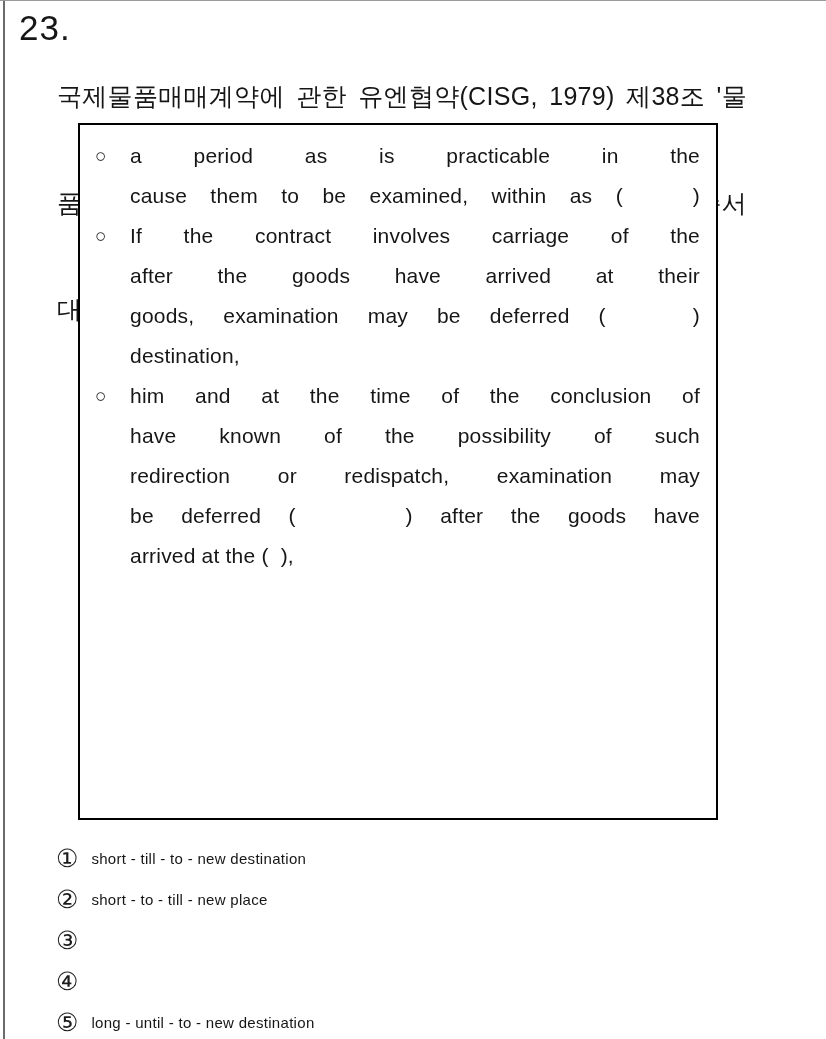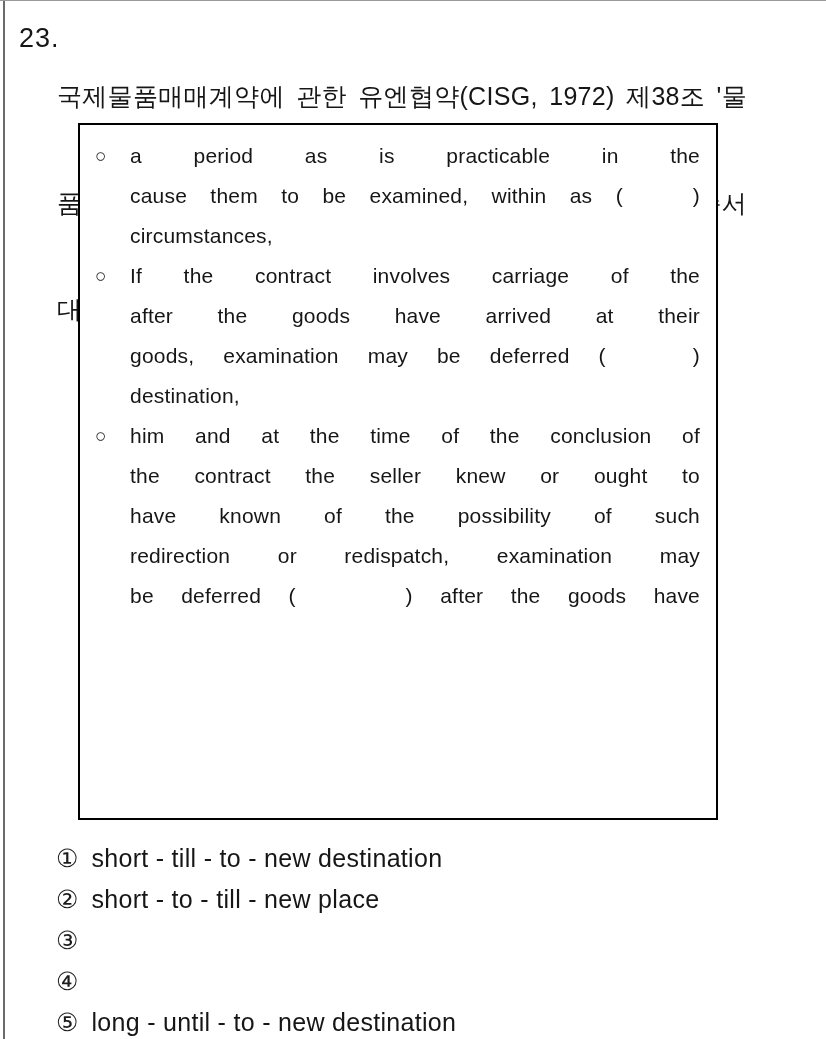--- a/index.html
+++ b/index.html
@@ -5,21 +5,21 @@
   html, body { margin:0; padding:0; background:#fff; }
   .page {
     position:relative; width:826px; height:1039px; background:#ffffff;
     font-family:"Liberation Sans", sans-serif; color:#161616; overflow:hidden;
   }
   .rule-left { position:absolute; left:3px; top:0; width:2px; height:1039px; background:#6b6b6b; }
   .rule-top  { position:absolute; left:0; top:0; width:826px; height:1px; background:#9a9a9a; }
 
   
   .qnum {
-    position:absolute; left:19px; top:23px; font-size:27px; letter-spacing:1px;
+    position:absolute; left:19px; top:8px; font-size:35px; letter-spacing:1px;
   }
   .qtext {
     position:absolute; left:57px; top:8px; width:690px;
     font-size:25px; line-height:35.5px; letter-spacing:0.3px; white-space:pre-wrap;
   }
   .qline { height:35.5px; overflow:hidden; }
 
   .jl { text-align:justify; text-align-last:justify; }
 
   
@@ -35,66 +35,65 @@
   .blines { flex:1; padding-right:16px; }
   .bline {
     height:40px; line-height:40px; font-size:21px; letter-spacing:0.2px;
     white-space:pre-wrap; overflow:hidden;
   }
 
   
   .opts { position:absolute; left:56px; top:838px; width:720px; }
   .opt { height:41px; display:flex; align-items:center; cursor:default; }
   .omark { font-size:25px; margin-right:13px; line-height:41px; color:#1c1c1c; }
-  .otext { font-size:25px; letter-spacing:0.3px; line-height:41px; white-space:pre; }
+  .otext { font-size:15px; letter-spacing:0.3px; line-height:41px; white-space:pre; }
 </style>
 </head>
 <body>
 
 <div class="page">
   <div class="rule-left"></div>
   <div class="rule-top"></div>
 
   <div class="qnum">23.</div>
 
   <div class="qtext">
-    <div class="qline jl">국제물품매매계약에 관한 유엔협약(CISG, 1972) 제38조 '물</div>
+    <div class="qline jl">국제물품매매계약에 관한 유엔협약(CISG, 1979) 제38조 '물</div>
     <div class="qline jl">품의 검사시기'에 관한 내용이다. ( )에 들어갈 내용을 순서</div>
     <div class="qline">대로 바르게 나열한 것은?</div>
   </div>
 
   <div class="pbox">
 
     <div class="bullet">
       <div class="bmark">○</div>
       <div class="blines">
         <div class="bline jl">a period as is practicable in the</div>
         <div class="bline jl">cause them to be examined, within as (&nbsp;&nbsp;&nbsp;)</div>
-        <div class="bline">circumstances,</div>
       </div>
     </div>
 
     <div class="bullet">
       <div class="bmark">○</div>
       <div class="blines">
         <div class="bline jl">If the contract involves carriage of the</div>
         <div class="bline jl">after the goods have arrived at their</div>
         <div class="bline jl">goods, examination may be deferred (&nbsp;&nbsp;&nbsp;)</div>
         <div class="bline">destination,</div>
       </div>
     </div>
 
     <div class="bullet">
       <div class="bmark">○</div>
       <div class="blines">
         <div class="bline jl">him and at the time of the conclusion of</div>
-        <div class="bline jl">the contract the seller knew or ought to</div>
         <div class="bline jl">have known of the possibility of such</div>
         <div class="bline jl">redirection or redispatch, examination may</div>
         <div class="bline jl">be deferred (&nbsp;&nbsp;&nbsp;&nbsp;) after the goods have</div>
+        <div class="bline">arrived at the (&nbsp;&nbsp;),</div>
       </div>
     </div>
 
   </div>
 
   <div class="opts">
     <div class="opt">
       <span class="omark">①</span>
       <span class="otext">short - till - to - new destination</span>
     </div>

